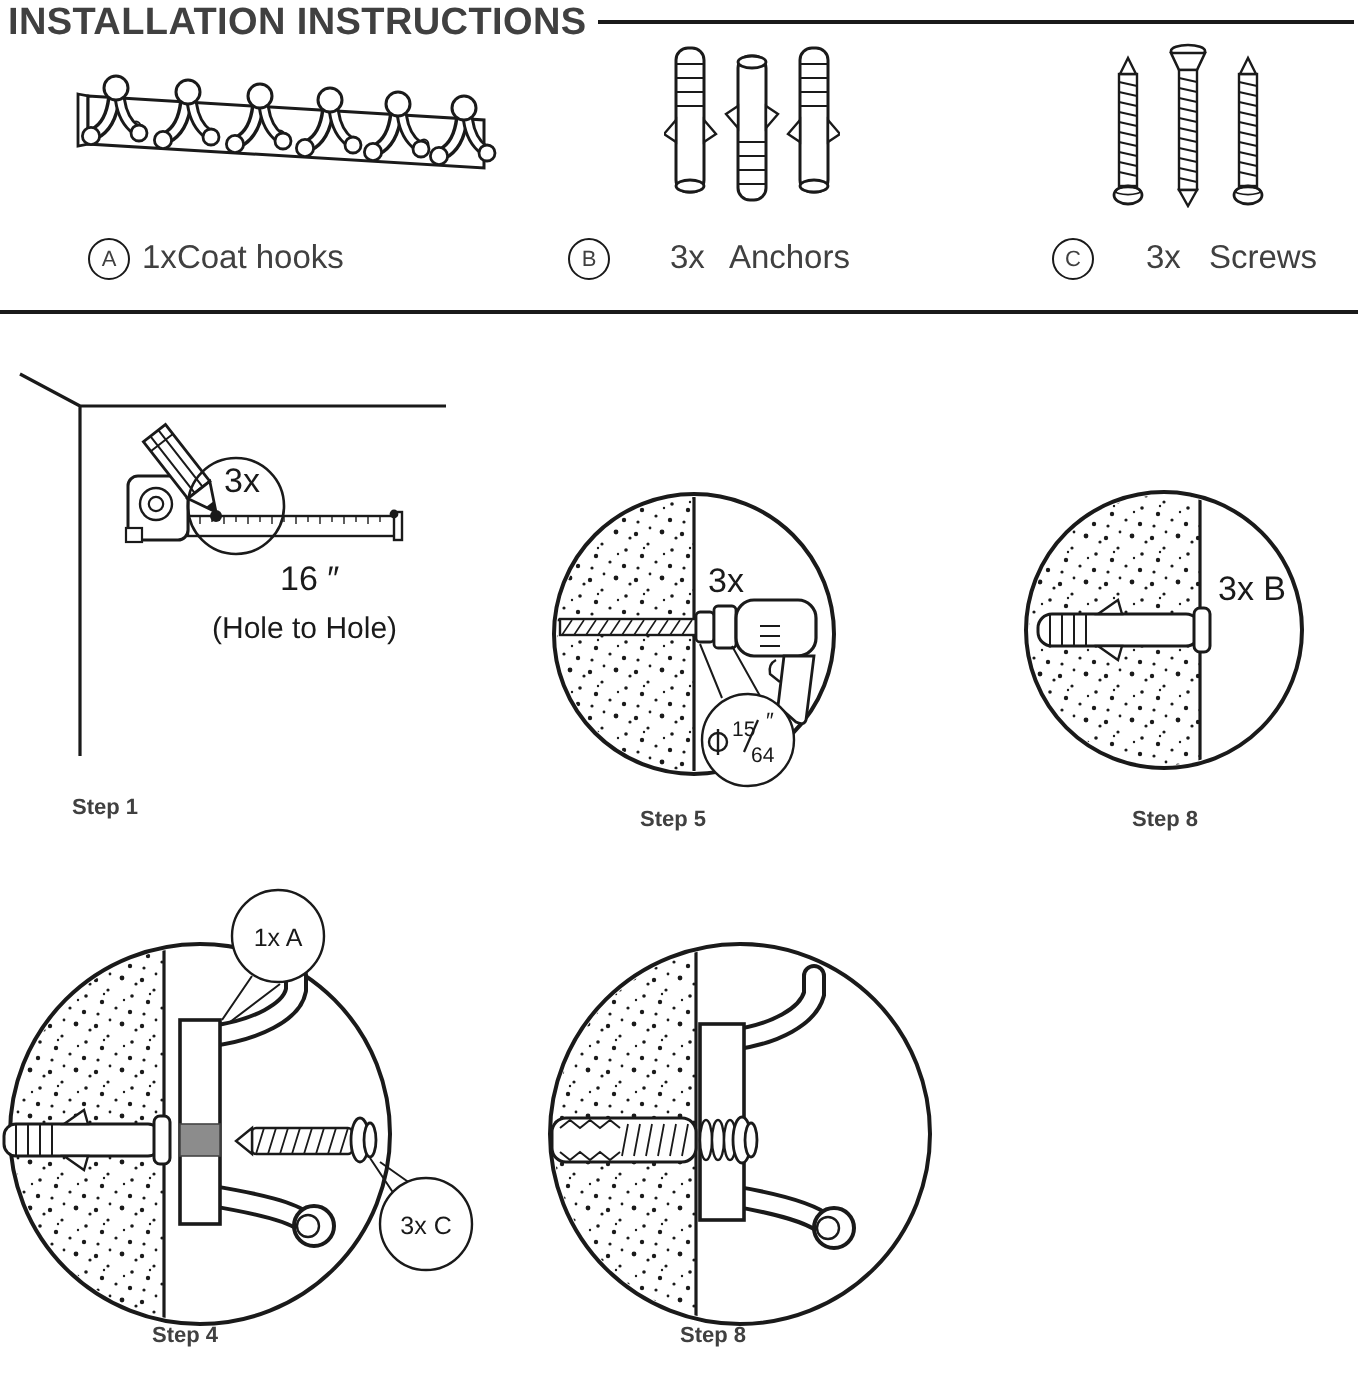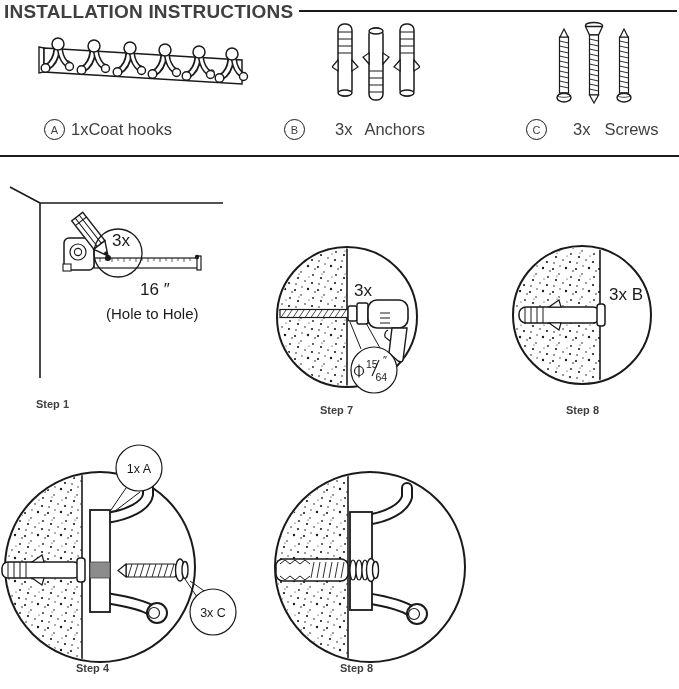--- a/index.html
+++ b/index.html
@@ -218,21 +218,21 @@
       <g>
         <circle cx="89" cy="131" r="4.5" fill="none" stroke="#1a1a1a" stroke-width="1.2"></circle>
         <line x1="89" y1="124.5" x2="89" y2="137.5" stroke="#1a1a1a" stroke-width="1.2"></line>
       </g>
       <text x="96" y="128" font-size="10.5">15</text>
       <line x1="102" y1="136" x2="109" y2="120" stroke="#1a1a1a" stroke-width="1.1"></line>
       <text x="105.5" y="141" font-size="10.5">64</text>
       <text x="113" y="124" font-size="11">″</text>
     </g>
   </svg>
-  <div class="step-label" style="left:320px;top:404px;">Step 7</div>
+  <div class="step-label" style="left:320px;top:404px;">Step 5</div>
 
   <svg class="abs" style="left:505px;top:242px;" width="152" height="152" viewBox="0 0 152 152">
     <defs>
       <pattern id="st3" width="23" height="23" patternUnits="userSpaceOnUse">
         <g fill="#1a1a1a">
             <circle cx="2" cy="4" r="1.1"></circle>
             <circle cx="8" cy="9" r=".8"></circle>
             <circle cx="15" cy="3" r="1.2"></circle>
             <circle cx="20" cy="12" r=".9"></circle>
             <circle cx="5" cy="15" r="1.1"></circle>

